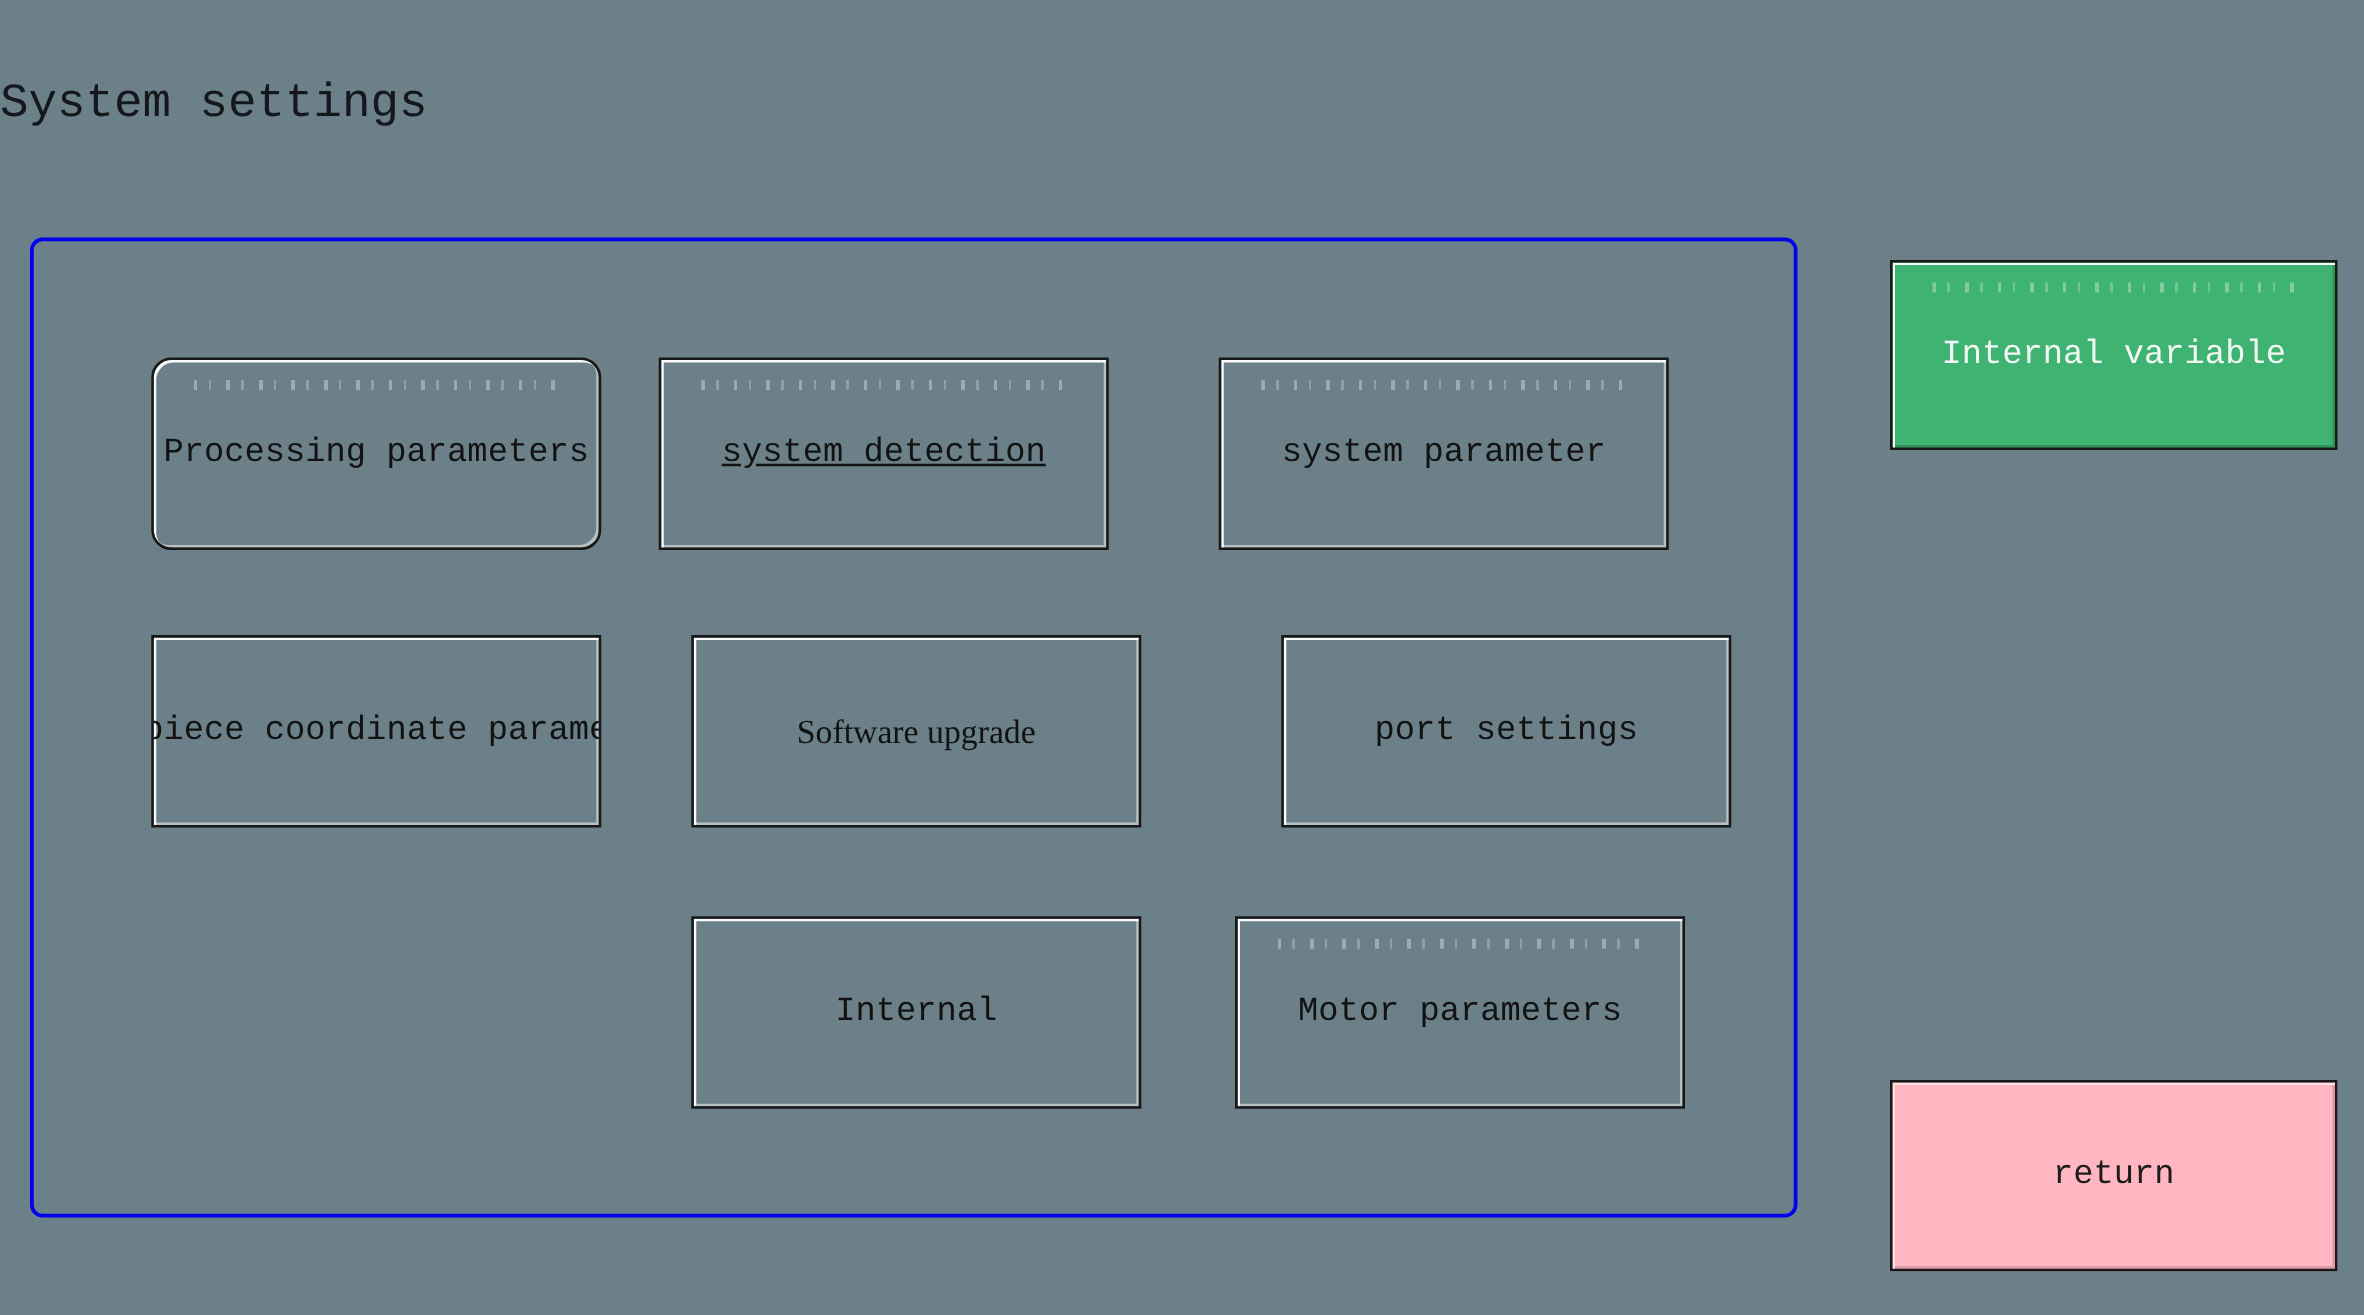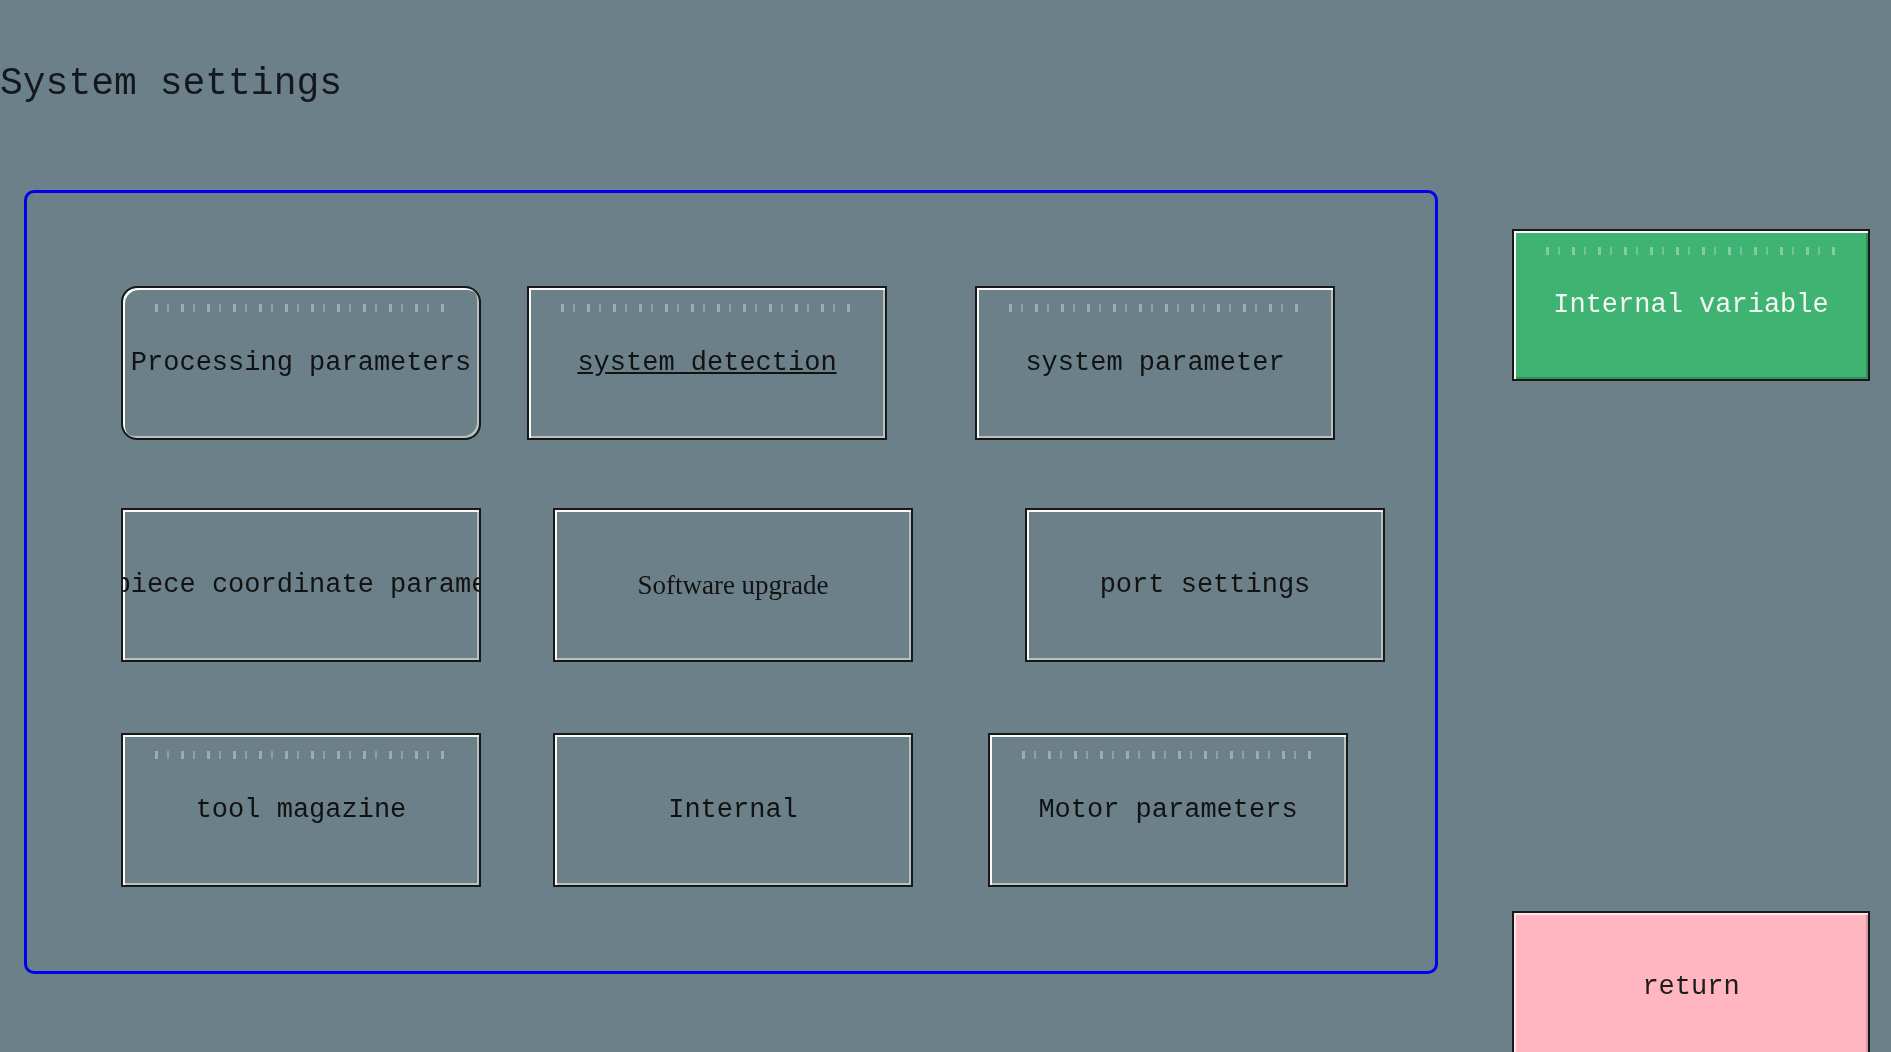--- a/index.html
+++ b/index.html
@@ -72,50 +72,48 @@
     background: repeating-linear-gradient(90deg,
       rgba(235,243,246,0.38) 0 3px, transparent 3px 12px,
       rgba(235,243,246,0.28) 12px 14px, transparent 14px 26px);
     filter: blur(0.6px);
     pointer-events: none;
   }
 
   .side-btn {
     width: 358px;
     left: 1512px;
-    margin-top: 21px;
   }
   .green-btn {
     top: 208px; height: 152px;
     background: #3fb371;
     color: #f2f8f3;
     box-shadow: inset 2px 2px 0 0 #fbfdfb, inset -2px -2px 0 0 #2f9058;
   }
   .pink-btn {
-    top: 890px; height: 153px;
+    top: 864px; height: 153px;
     background: #ffb6c1;
     color: #1c1c1c;
     box-shadow: inset 2px 2px 0 0 #ffe3e8, inset -2px -2px 0 0 #d99aa4;
   }
 </style>
 </head>
 <body>
 
 <div class="screen">
 
   <h1 class="title">System settings</h1>
 
   <div class="panel">
     <button class="btn grid-btn pos-1 ghost">Processing parameters</button>
     <button class="btn grid-btn pos-2 ghost">system detection</button>
     <button class="btn grid-btn pos-3 ghost">system parameter</button>
     <button class="btn grid-btn pos-4">Workpiece coordinate parameters</button>
     <button class="btn grid-btn pos-5">Software upgrade</button>
     <button class="btn grid-btn pos-6">port settings</button>
-    <button class="btn grid-btn pos-7 ghost">tool magazine</button>
     <button class="btn grid-btn pos-8">Internal</button>
     <button class="btn grid-btn pos-9 ghost">Motor parameters</button>
   </div>
 
   <button class="btn side-btn green-btn ghost">Internal variable</button>
 
   <button class="btn side-btn pink-btn">return</button>
 
 </div>
 

